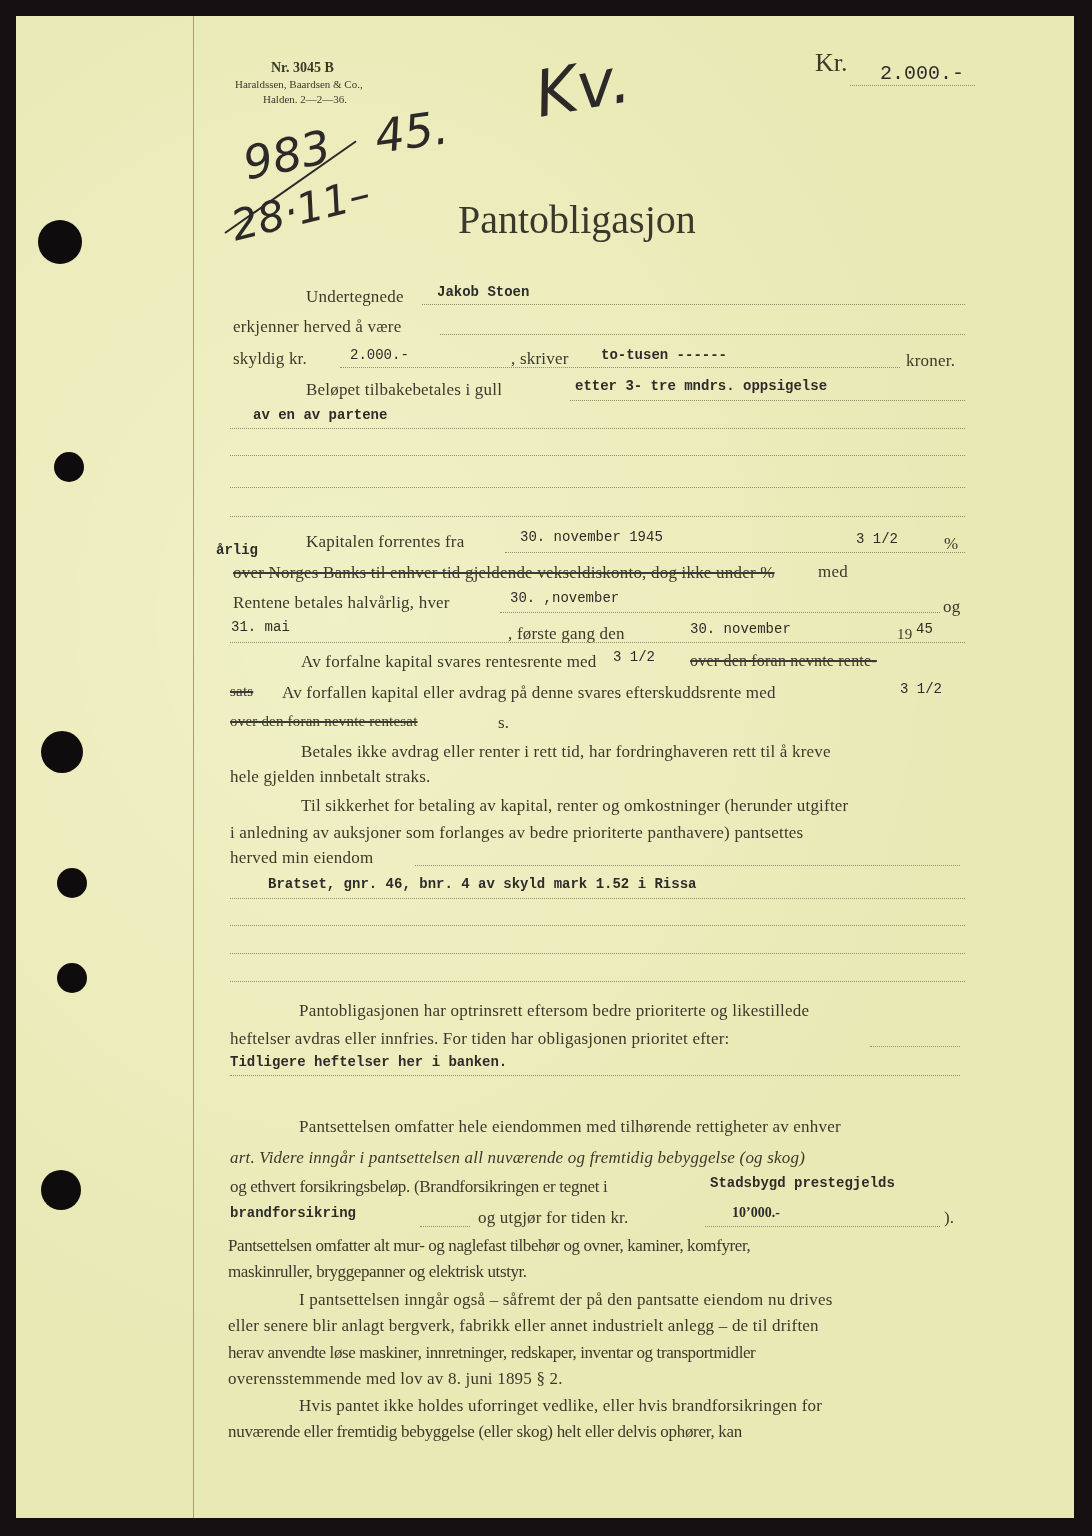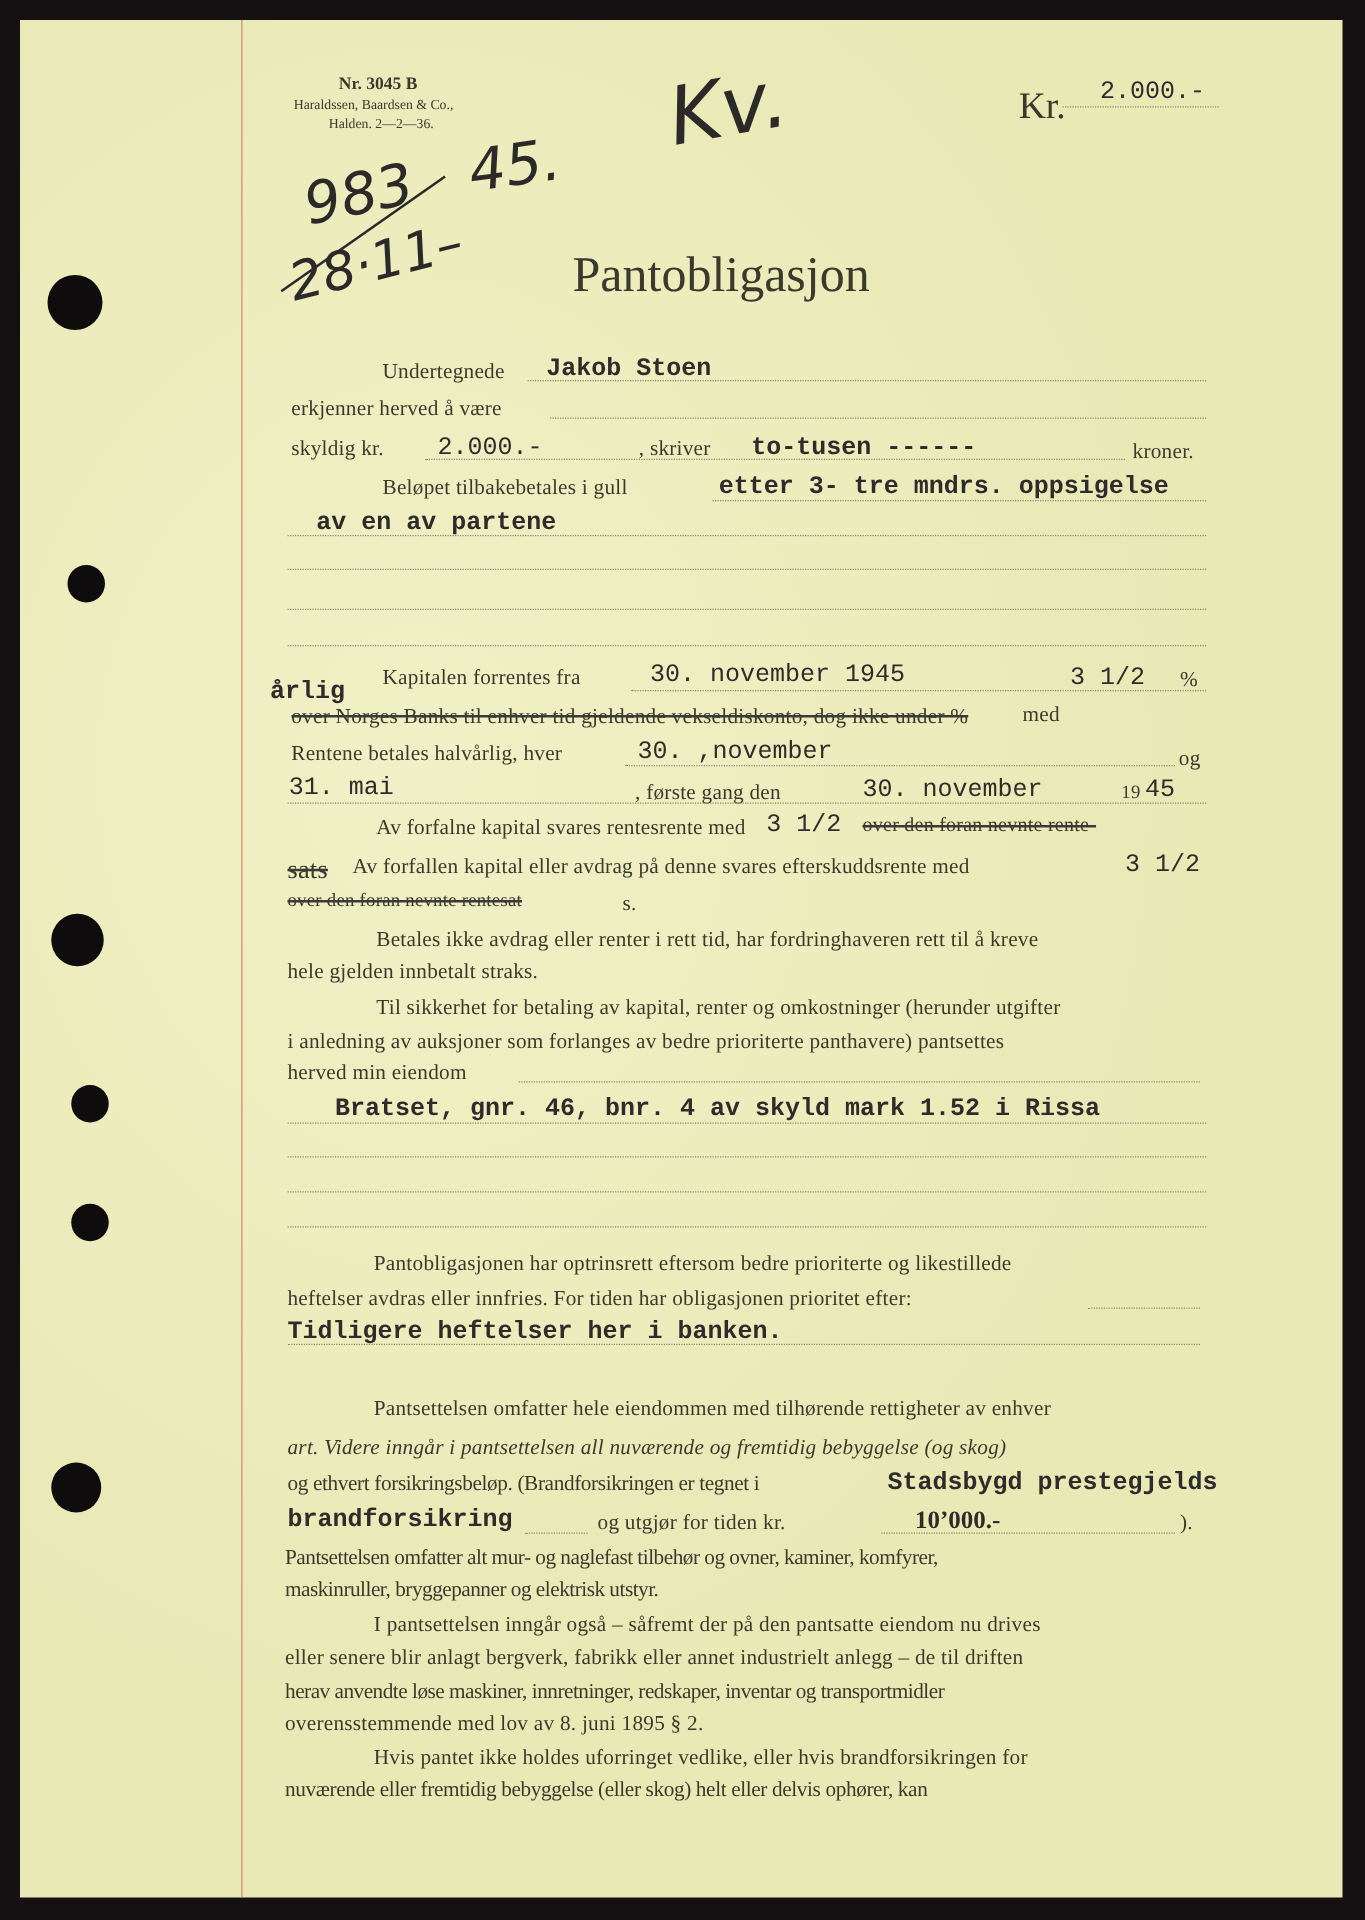--- a/index.html
+++ b/index.html
@@ -9,21 +9,21 @@
   .margin-line { position:absolute; left:193px; top:16px; width:1px; height:1502px; background:#d9876e; }
   .hole { position:absolute; background:#0e0c0d; border-radius:50%; }
   .serif { font-family:"Liberation Serif","DejaVu Serif",serif; color:#3a3a2c; }
   .mono { font-family:"Liberation Mono","DejaVu Sans Mono",monospace; color:#2e2c2a; font-weight:bold; }
   .hand { font-family:"DejaVu Sans",sans-serif; color:#2c2a28; font-style:italic; }
   .t { position:absolute; white-space:nowrap; }
   .dots { position:absolute; height:0; border-bottom:1px dotted #8d8d72; }
   .strike { text-decoration: line-through; text-decoration-thickness:2px; text-decoration-color:#3a3a38; }
   .small { font-size:11px; }
   .body-text { font-size:17px; letter-spacing:0.2px; }
-  .type { font-size:20px; }
+  .type { font-size:14px; }
 </style>
 </head>
 <body>
 
 <div class="page"></div>
 <div class="margin-line"></div>
 
 <div class="hole" style="left:38px;top:220px;width:44px;height:44px;"></div>
 <div class="hole" style="left:54px;top:452px;width:30px;height:30px;"></div>
 <div class="hole" style="left:41px;top:731px;width:42px;height:42px;"></div>
@@ -34,21 +34,21 @@
 <div class="t serif" style="left:271px;top:60px;font-size:14px;font-weight:bold;">Nr. 3045 B</div>
 <div class="t serif small" style="left:235px;top:78px;">Haraldssen, Baardsen &amp; Co.,</div>
 <div class="t serif small" style="left:263px;top:93px;">Halden.  2—2—36.</div>
 
 <div class="t hand" style="left:243px;top:128px;font-size:46px;transform:rotate(-12deg);">983</div>
 <div class="t hand" style="left:375px;top:105px;font-size:46px;transform:rotate(-8deg);">45.</div>
 <div class="t hand" style="left:230px;top:185px;font-size:42px;transform:rotate(-14deg);">28·11–</div>
 <div style="position:absolute;left:225px;top:150px;width:160px;height:2px;background:#2c2a28;transform:rotate(-35deg);transform-origin:left;top:232px;"></div>
 <div class="t hand" style="left:535px;top:50px;font-size:64px;transform:rotate(-10deg);">Kv.</div>
 
-<div class="t serif" style="left:815px;top:68px;font-size:30px;">Kr.</div>
+<div class="t serif" style="left:815px;top:48px;font-size:26px;">Kr.</div>
 <div class="t mono" style="left:880px;top:62px;font-size:20px;font-weight:normal;">2.000.-</div>
 <div class="dots" style="left:850px;top:85px;width:125px;"></div>
 
 <div class="t serif" style="left:458px;top:196px;font-size:40px;">Pantobligasjon</div>
 
 <div class="t serif body-text" style="left:306px;top:287px;">Undertegnede</div>
 <div class="t mono type" style="left:437px;top:284px;">Jakob Stoen</div>
 <div class="dots" style="left:422px;top:304px;width:543px;"></div>
 
 <div class="t serif body-text" style="left:233px;top:317px;">erkjenner herved å være</div>
@@ -89,21 +89,21 @@
 <div class="t serif body-text" style="left:508px;top:624px;">, første gang den</div>
 <div class="t mono type" style="left:690px;top:621px;font-weight:normal;">30. november</div>
 <div class="t serif body-text" style="left:897px;top:626px;font-size:15px;">19</div>
 <div class="t mono type" style="left:916px;top:621px;font-weight:normal;">45</div>
 <div class="dots" style="left:230px;top:642px;width:735px;"></div>
 
 <div class="t serif body-text" style="left:301px;top:652px;">Av forfalne kapital svares rentesrente med</div>
 <div class="t mono type" style="left:613px;top:649px;font-weight:normal;">3 1/2</div>
 <div class="t serif body-text strike" style="left:690px;top:652px;font-size:16px;">over den foran nevnte rente-</div>
 
-<div class="t serif body-text strike" style="left:230px;top:683px;font-size:21px;">sats</div>
+<div class="t serif body-text strike" style="left:230px;top:683px;font-size:15px;">sats</div>
 <div class="t serif body-text" style="left:282px;top:683px;">Av forfallen kapital eller avdrag på denne svares efterskuddsrente med</div>
 <div class="t mono type" style="left:900px;top:681px;font-weight:normal;">3 1/2</div>
 
 <div class="t serif body-text strike" style="left:230px;top:713px;font-size:15px;text-align:right;">over den foran nevnte rentesat</div>
 <div class="t serif body-text" style="left:498px;top:713px;">s.</div>
 
 <div class="t serif body-text" style="left:301px;top:742px;">Betales ikke avdrag eller renter i rett tid, har fordringhaveren rett til å kreve</div>
 <div class="t serif body-text" style="left:230px;top:767px;">hele gjelden innbetalt straks.</div>
 
 <div class="t serif body-text" style="left:301px;top:796px;">Til  sikkerhet for betaling av kapital, renter og omkostninger (herunder utgifter</div>

